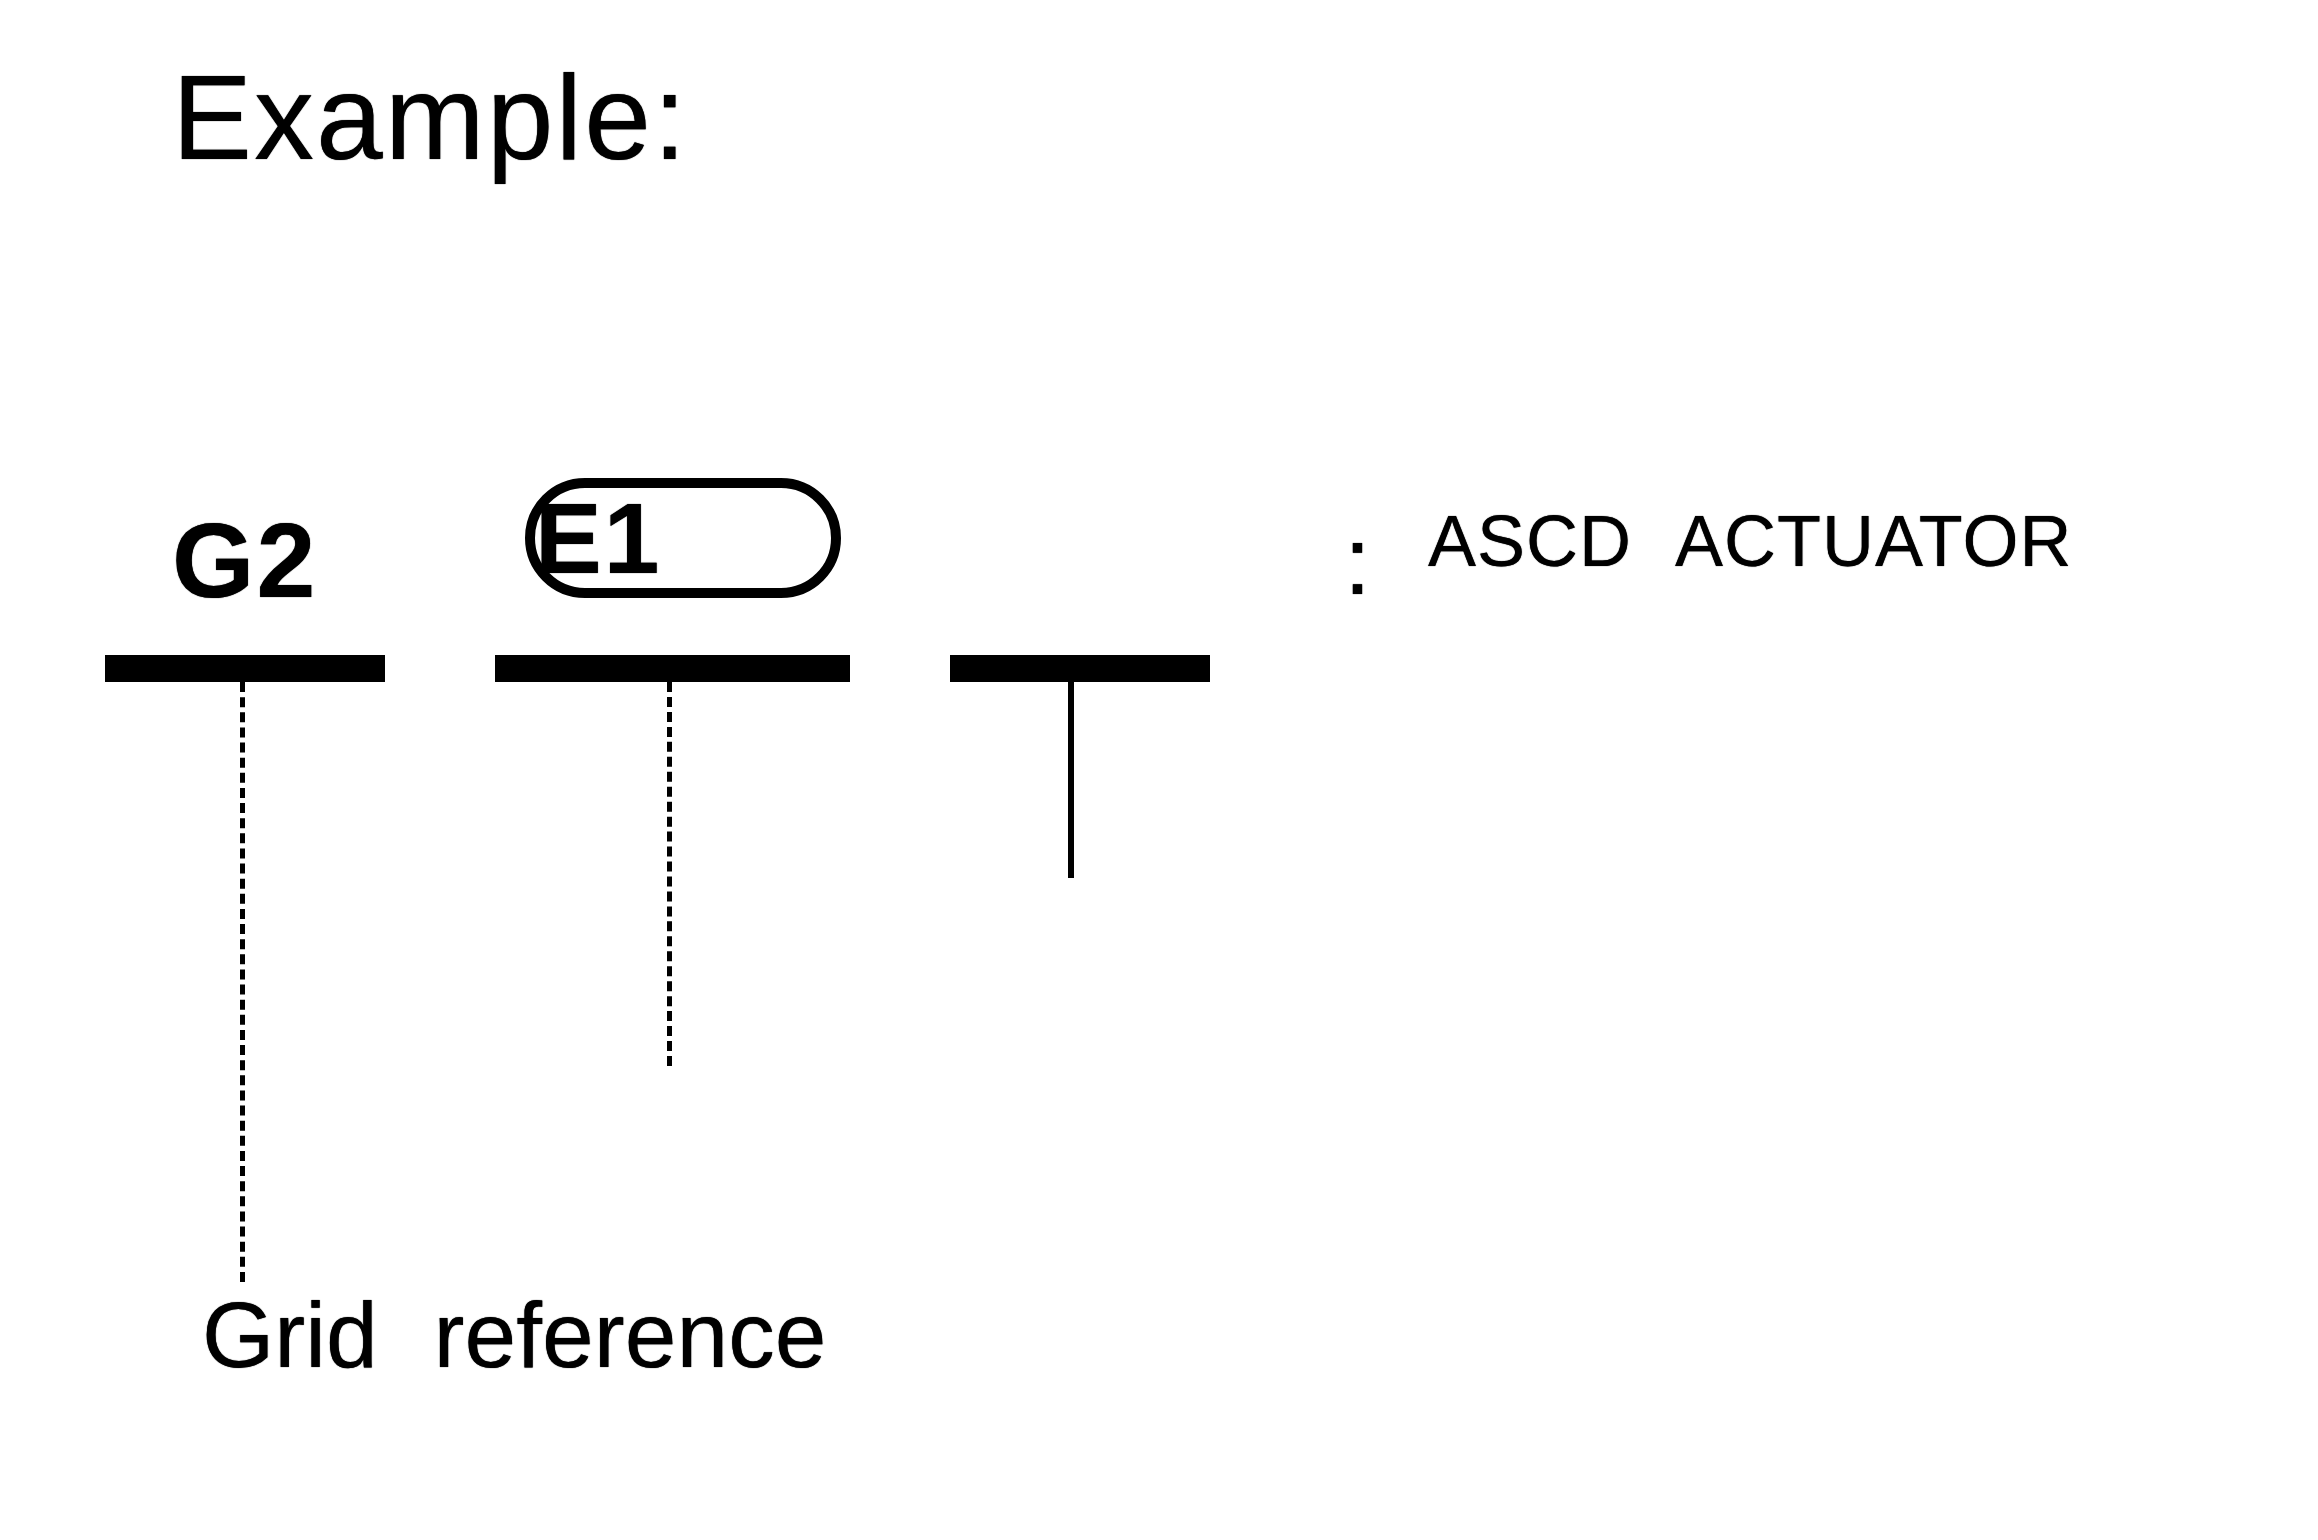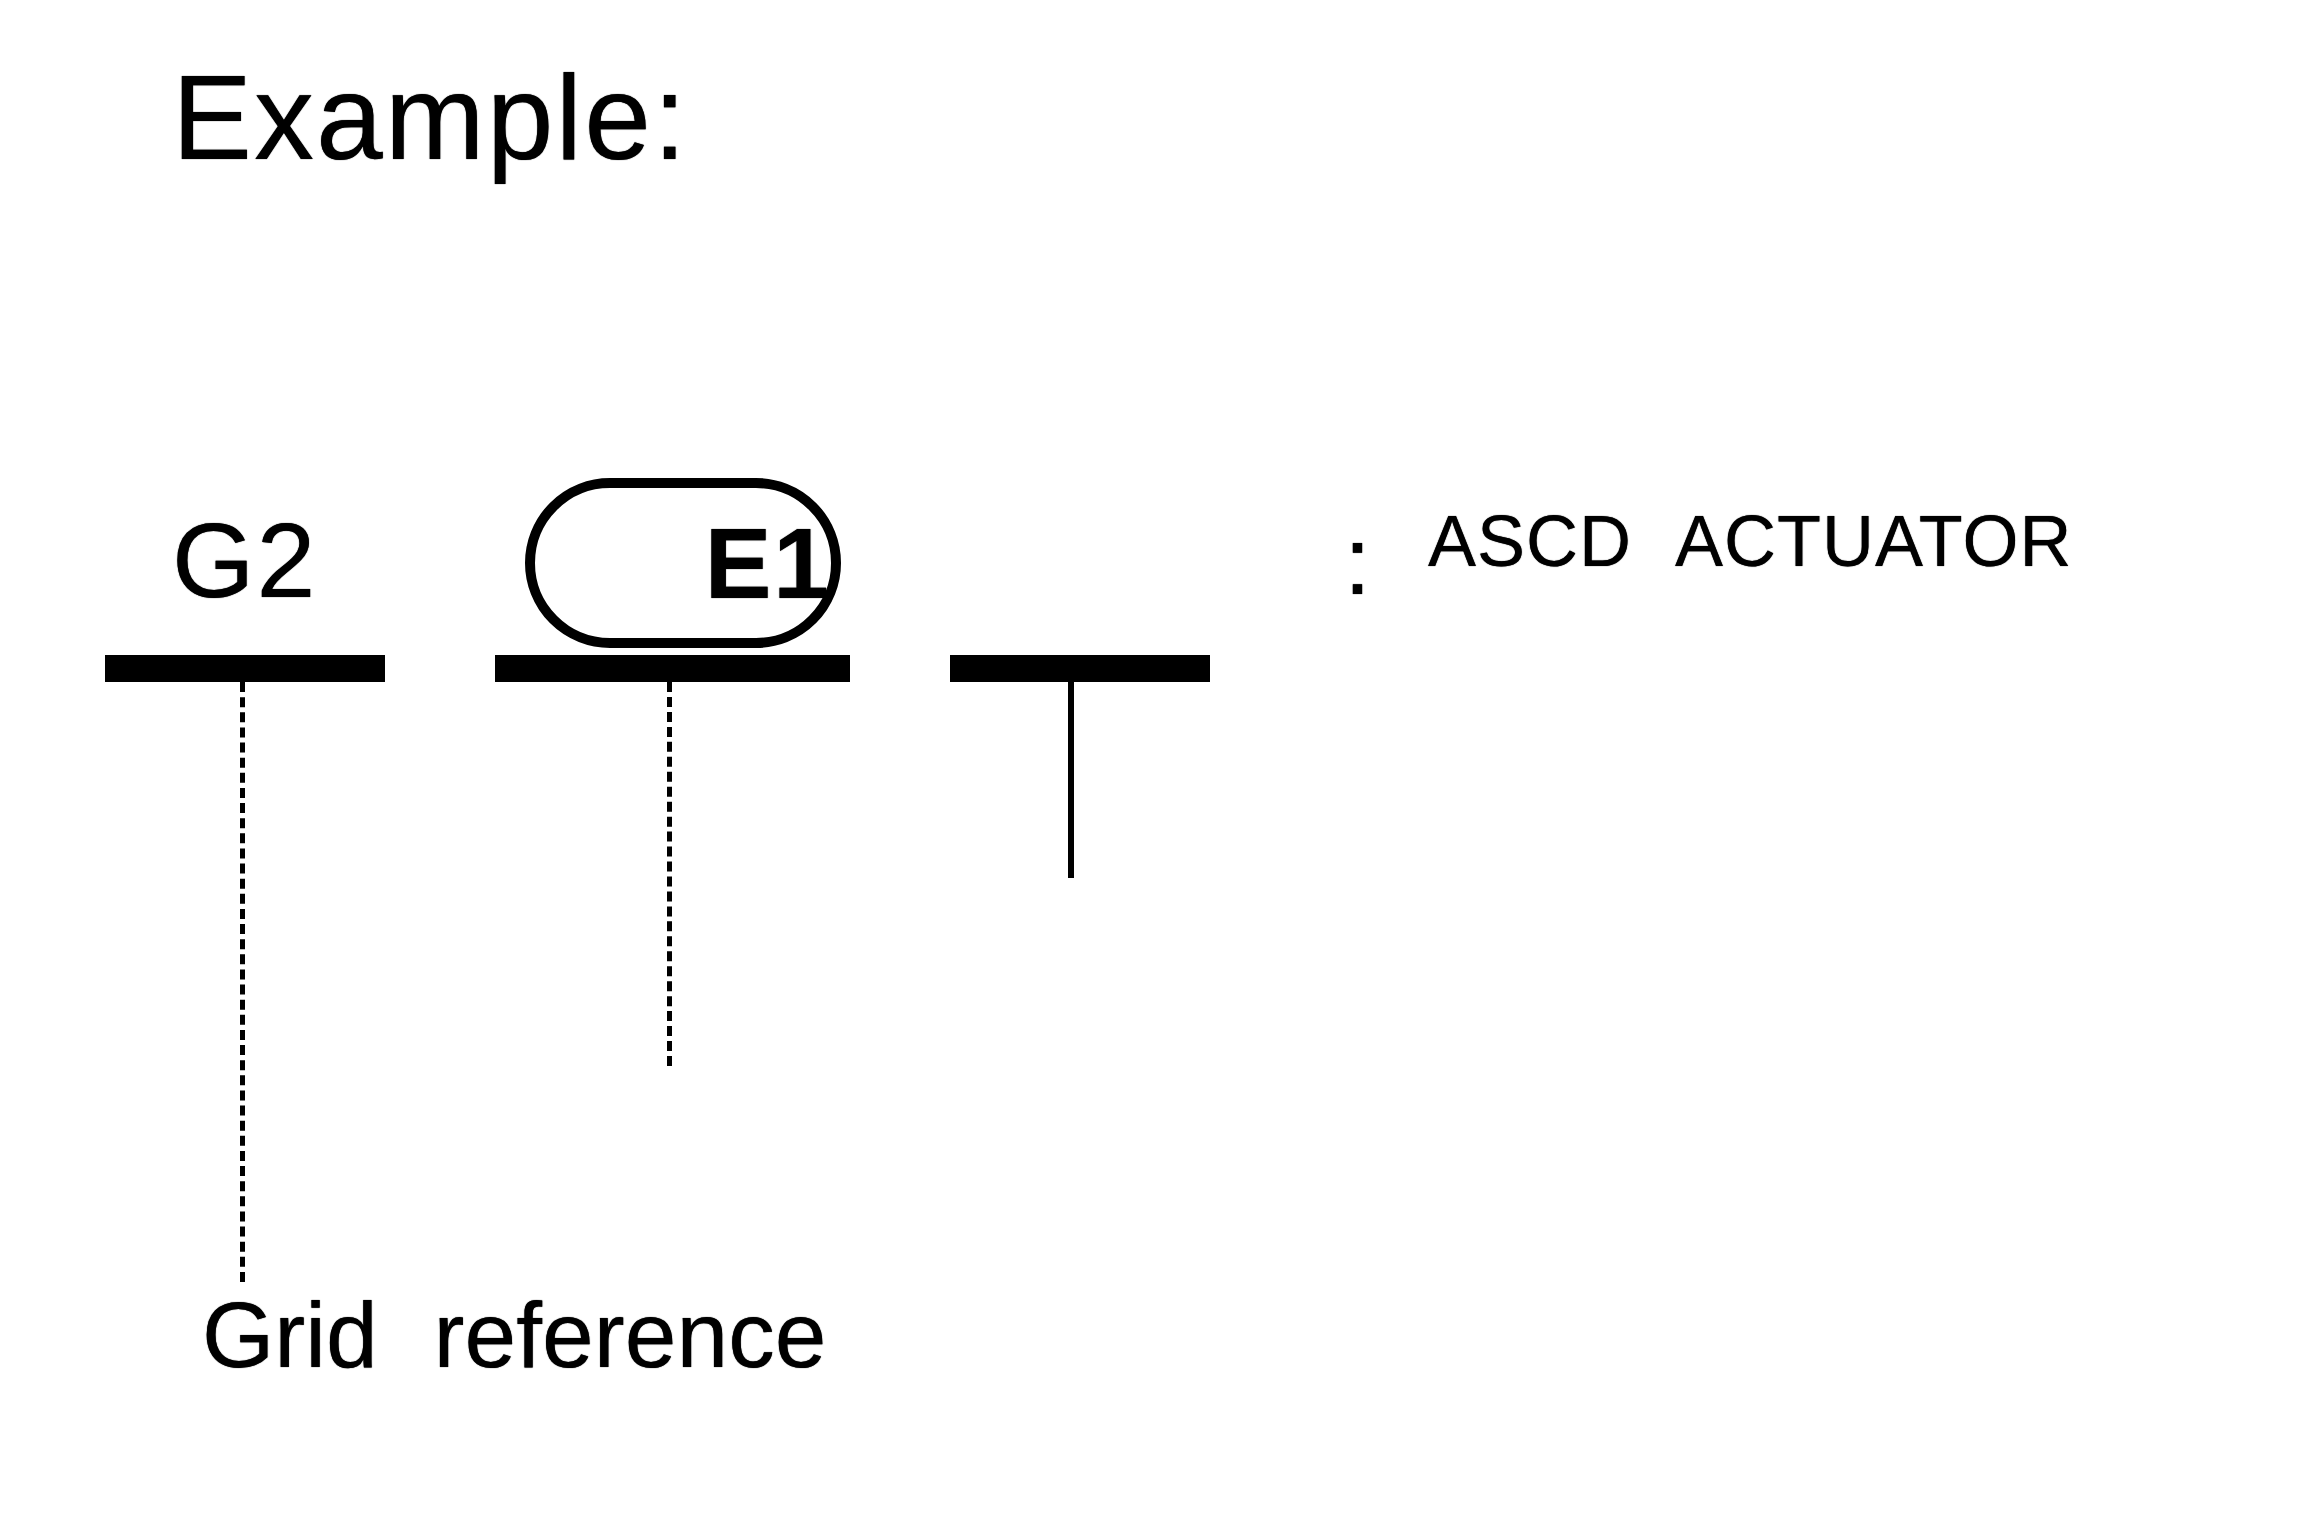--- a/index.html
+++ b/index.html
@@ -25,38 +25,38 @@
     top: 48px;
     font-size: 120px;
     letter-spacing: 2px;
     white-space: nowrap;
   }
 
   
   .sym {
     position: absolute;
     font-size: 106px;
-    font-weight: normal;
+    font-weight: bold;
     letter-spacing: 2px;
     white-space: nowrap;
   }
   .sym-g2   { left: 172px;  top: 500px; }
   .sym-b6   { left: 1020px; top: 502px; }
 
   .oval {
     position: absolute;
     left: 525px;
     top: 478px;
     width: 316px;
-    height: 170px;
+    height: 120px;
     border: 10px solid #000;
     border-radius: 90px;
     display: flex;
     align-items: center;
-    justify-content: flex-end;
+    justify-content: flex-start;
   }
   .oval .sym-e1 {
     position: static;
     font-size: 100px;
     font-weight: bold;
     letter-spacing: 2px;
   }
 
   .colon {
     position: absolute;

